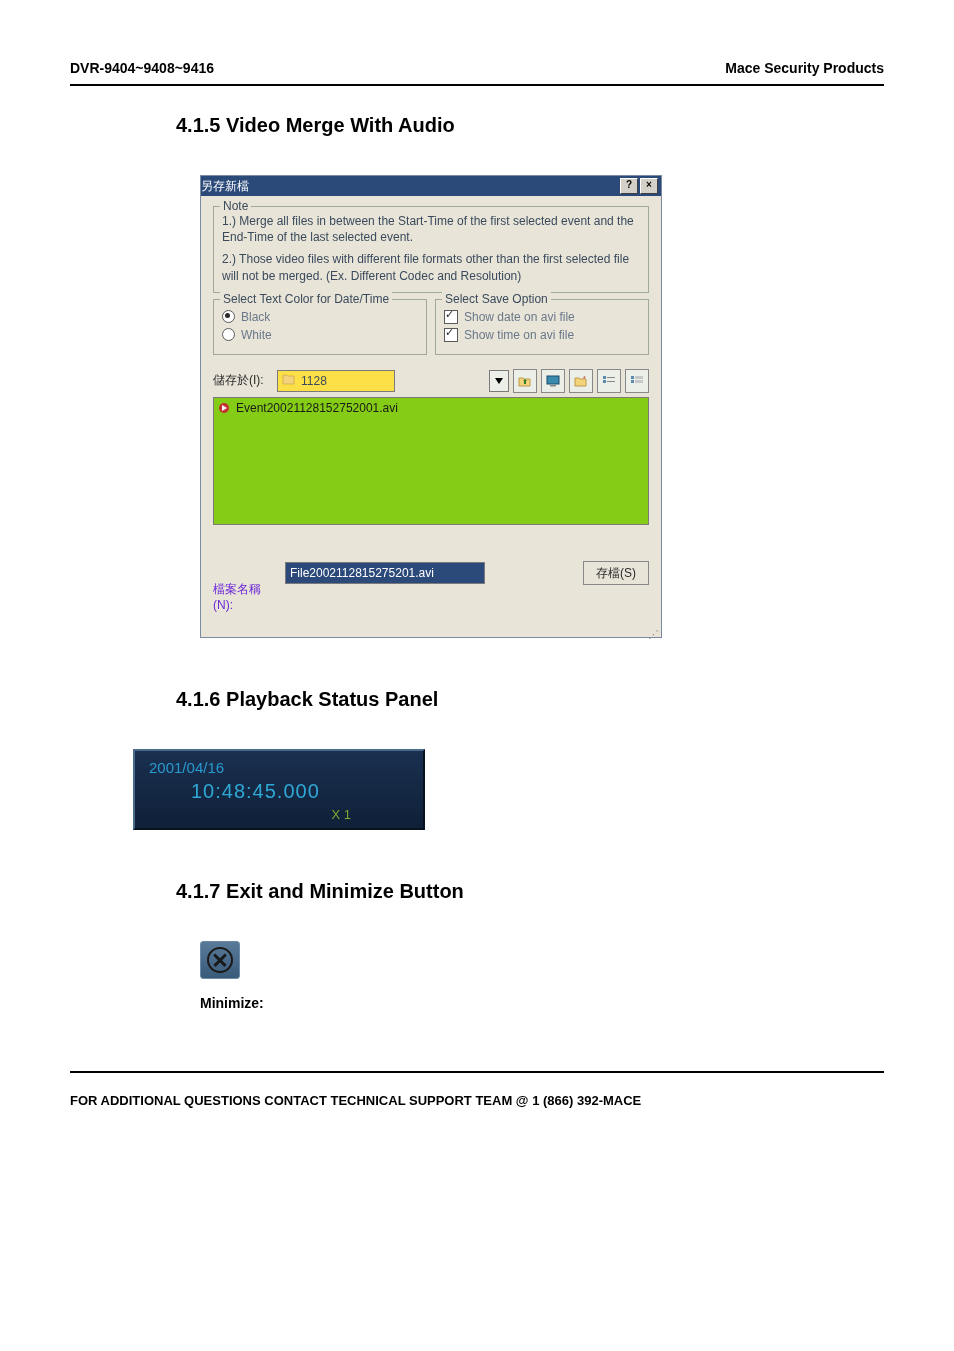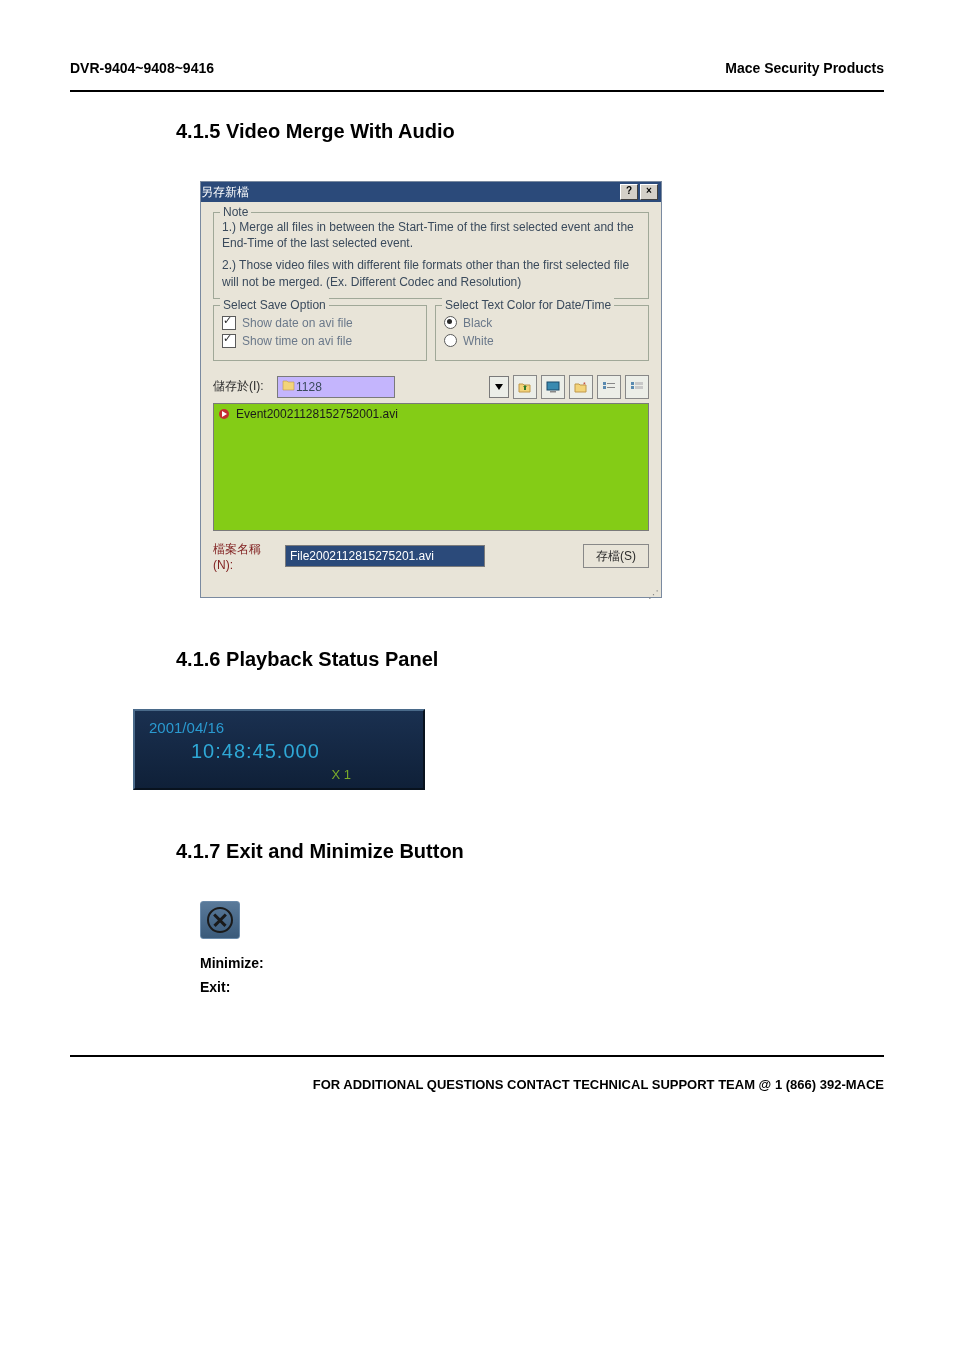--- a/index.html
+++ b/index.html
@@ -10,21 +10,21 @@
     width: 954px;
   }
   .page {
     padding: 60px 70px 40px 70px;
   }
   .header-row {
     display: flex;
     justify-content: space-between;
     font-size: 14px;
     font-weight: bold;
-    padding-bottom: 14px;
+    padding-bottom: 8px;
   }
   .hr-top {
     border: none;
     border-top: 2px solid #000;
     margin: 0 0 28px 0;
   }
   .section-title {
     font-size: 20px;
     font-weight: bold;
     margin: 0 0 38px 106px;
@@ -143,25 +143,26 @@
     margin: 8px 0 4px 0;
     gap: 6px;
   }
   .save-label {
     color: #2a2a2a;
     width: 58px;
   }
   .folder-chip {
     height: 20px;
     border: 1px solid #7a7a7a;
-    background: #c4b5fd;
+    background: #fde047;
     width: 108px;
     display: flex;
     align-items: center;
     padding: 0 4px;
+    gap: 5px;
   }
   .folder-icon {
     width: 14px;
   }
   .dropdown-side {
     display: flex;
     align-items: center;
     gap: 4px;
     margin-left: auto;
   }
@@ -200,21 +201,22 @@
     margin-top: 10px;
   }
   .form-row {
     display: flex;
     align-items: center;
     gap: 10px;
     margin: 6px 0;
   }
   .form-row .lbl {
     width: 62px;
-    color: #7f1d1d;
+    color: #6d28d9;
+    margin-top: 46px;
   }
   .text-input {
     height: 20px;
     border: 1px solid #7a7a7a;
     background: #fff;
     padding: 0 4px;
     display: flex;
     align-items: center;
     font-size: 12px;
   }
@@ -322,21 +324,21 @@
     margin: 8px 0;
   }
   .footer-hr {
     border: none;
     border-top: 2px solid #000;
     margin: 60px 0 20px 0;
   }
   .footer-text {
     font-size: 13px;
     font-weight: bold;
-    text-align: right;
+    text-align: left;
   }
   .resize-grip {
     text-align: right;
     font-size: 11px;
     color: #888;
     padding-right: 2px;
     line-height: 0.5;
   }
 </style>
 </head>
@@ -362,39 +364,39 @@
       </div>
       <div class="dialog-body">
         <div class="group">
           <span class="group-label">Note</span>
           <div class="note-text">1.) Merge all files in between the Start-Time of the first selected event and the End-Time of the last selected event.</div>
           <div class="note-text" style="margin-top:6px">2.) Those video files with different file formats other than the first selected file will not be merged. (Ex. Different Codec and Resolution)</div>
         </div>
 
         <div class="two-col">
           <div class="group">
+            <span class="group-label">Select Text Color for Date/Time</span>
+            <div class="radio-row">
+              <span class="fake-radio sel"></span>
+              <span>Black</span>
+            </div>
+            <div class="radio-row">
+              <span class="fake-radio"></span>
+              <span>White</span>
+            </div>
+          </div>
+          <div class="group">
             <span class="group-label">Select Save Option</span>
             <div class="check-row">
               <span class="fake-check"></span>
               <span>Show date on avi file</span>
             </div>
             <div class="check-row">
               <span class="fake-check"></span>
               <span>Show time on avi file</span>
-            </div>
-          </div>
-          <div class="group">
-            <span class="group-label">Select Text Color for Date/Time</span>
-            <div class="radio-row">
-              <span class="fake-radio sel"></span>
-              <span>Black</span>
-            </div>
-            <div class="radio-row">
-              <span class="fake-radio"></span>
-              <span>White</span>
             </div>
           </div>
         </div>
 
         <div class="save-row">
           <span class="save-label">儲存於(I):</span>
           <div class="folder-chip">
             <span class="folder-icon">
               <svg width="14" height="12" viewBox="0 0 14 12">
                   <path d="M1 2 h4 l1 1 h6 v8 h-11 z" fill="#f3d47a" stroke="#c0984a" stroke-width="0.6"></path>
@@ -477,18 +479,17 @@
     </div>
   </div>
 
   <div class="section-title">4.1.7 Exit and Minimize Button</div>
 
   <div class="exit-wrap">
     <div class="exit-icon-box">
       <span class="exit-circle"></span>
     </div>
     <div class="term-label">Minimize:</div>
-    <div class="term-label">Exit:</div>
   </div>
 
   <hr class="footer-hr">
   <div class="footer-text">FOR ADDITIONAL QUESTIONS CONTACT TECHNICAL SUPPORT TEAM @ 1 (866) 392-MACE</div>
 </div>
 
 </body></html>

